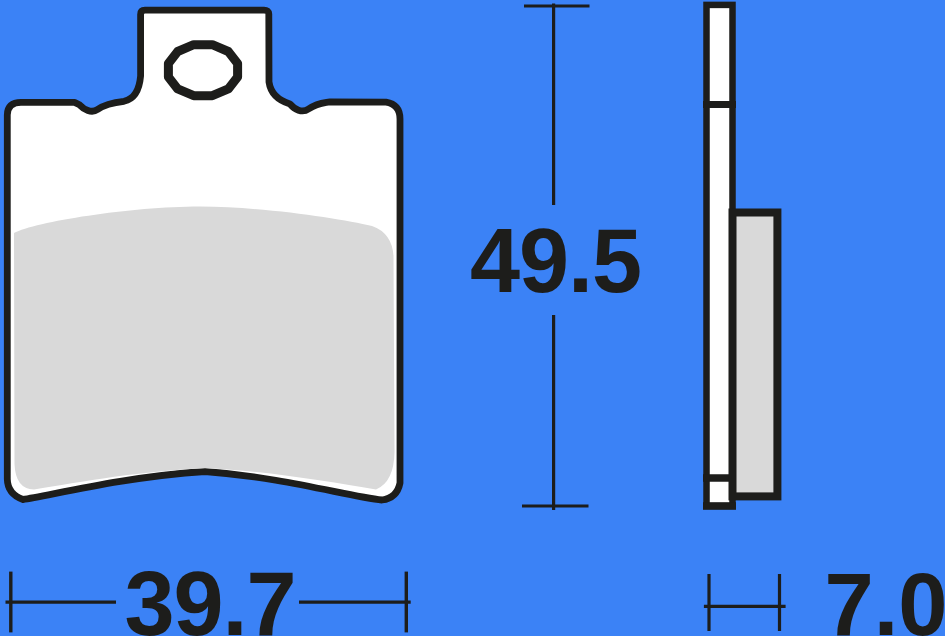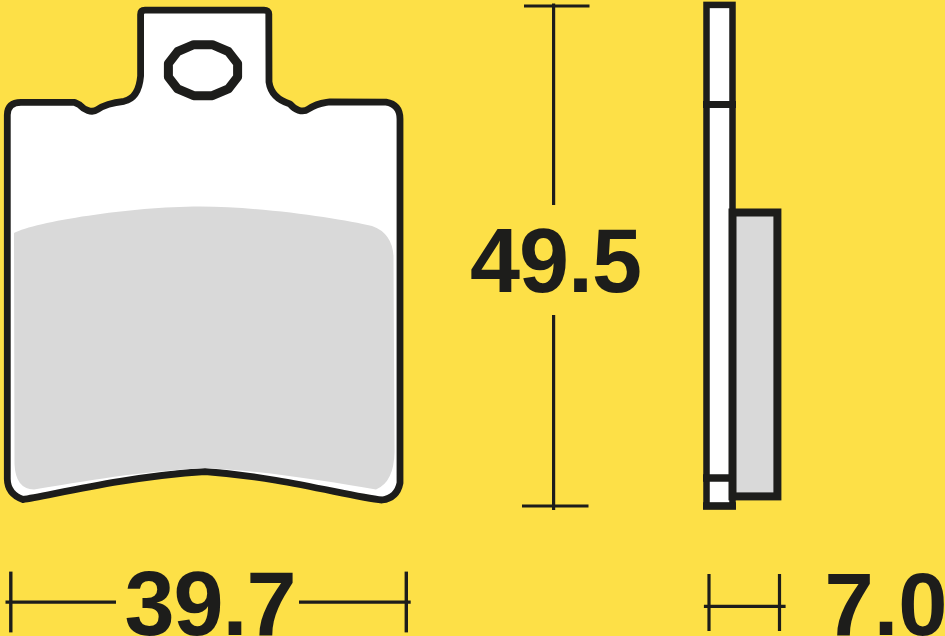--- a/index.html
+++ b/index.html
@@ -1,16 +1,16 @@
 <!DOCTYPE html>
 <html><head>
 <meta charset="utf-8">
 <style>
   html,body{margin:0;padding:0;background:#ffffff;}
-  .page{width:945px;height:636px;position:relative;overflow:hidden;background:#fde047;}
+  .page{width:945px;height:636px;position:relative;overflow:hidden;background:#3b82f6;}
   svg{display:block;}
   text{font-family:"Liberation Sans", sans-serif;font-weight:bold;fill:#1d1d1b;}
 </style>
 </head>
 <body>
 <div class="page">
 <svg width="945" height="636" viewBox="0 0 945 636" xmlns="http://www.w3.org/2000/svg">
 
   <path d="M 7.3 115
            L 7.3 479

